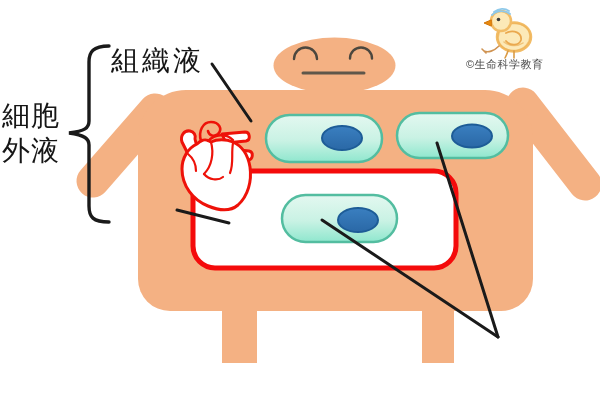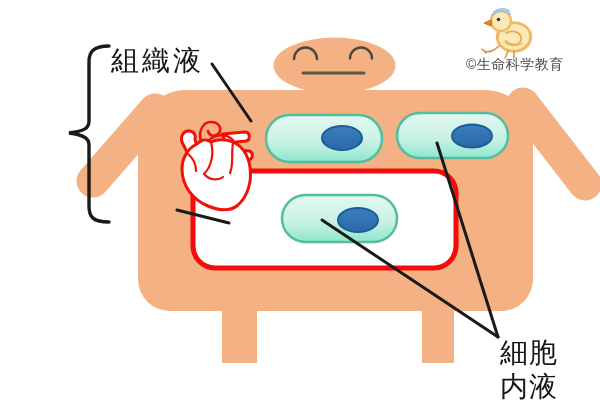--- a/index.html
+++ b/index.html
@@ -11,21 +11,21 @@
   .label{
     position:absolute;color:#161616;font-size:28px;line-height:35px;
     white-space:pre;letter-spacing:2px;
   }
   .lbl-tissue{left:111px;top:43px;letter-spacing:3px;}
   .lbl-extra{left:2px;top:98px;width:64px;white-space:normal;word-break:break-all;letter-spacing:1px;}
   .lbl-plasma{left:115px;top:189px;letter-spacing:1px;}
   .lbl-intra{left:500px;top:336px;width:64px;white-space:normal;word-break:break-all;letter-spacing:1px;line-height:34px;}
   .credit{
     position:absolute;left:466px;top:57px;color:#4a4a4a;
-    font-size:14px;line-height:15.5px;letter-spacing:0.5px;white-space:nowrap;
+    font-size:11px;line-height:15.5px;letter-spacing:0.5px;white-space:nowrap;
   }
 </style>
 </head>
 <body>
 
 <div class="stage">
 
   <svg class="scene" width="600" height="412" viewBox="0 0 600 412">
     <defs>
       <linearGradient id="cellGrad" x1="0" y1="0" x2="0" y2="1">
@@ -101,19 +101,19 @@
     <g stroke="#1a1a1a" fill="none" stroke-linecap="round">
       <path stroke-width="3.4" d="M109,46 C93,46 89,52 89,62 L89,121 C89,128 85,131 69,133 C85,135 89,139 89,145 L89,206 C89,217 93,222 109,222"></path>
       <line stroke-width="3" x1="212" y1="64" x2="251" y2="121"></line>
       <line stroke-width="3" x1="177" y1="210" x2="229" y2="223"></line>
       <line stroke-width="3" x1="322" y1="220" x2="498" y2="337"></line>
       <line stroke-width="3" x1="437" y1="143" x2="498" y2="337"></line>
     </g>
   </svg>
 
   <div class="label lbl-tissue">組織液</div>
-  <div class="label lbl-intra">細胞内液</div>
+  <div class="label lbl-extra">細胞外液</div>
 
   <div class="credit">
     <div>©生命科学教育</div>
   </div>
 
 </div>
 
 </body></html>

